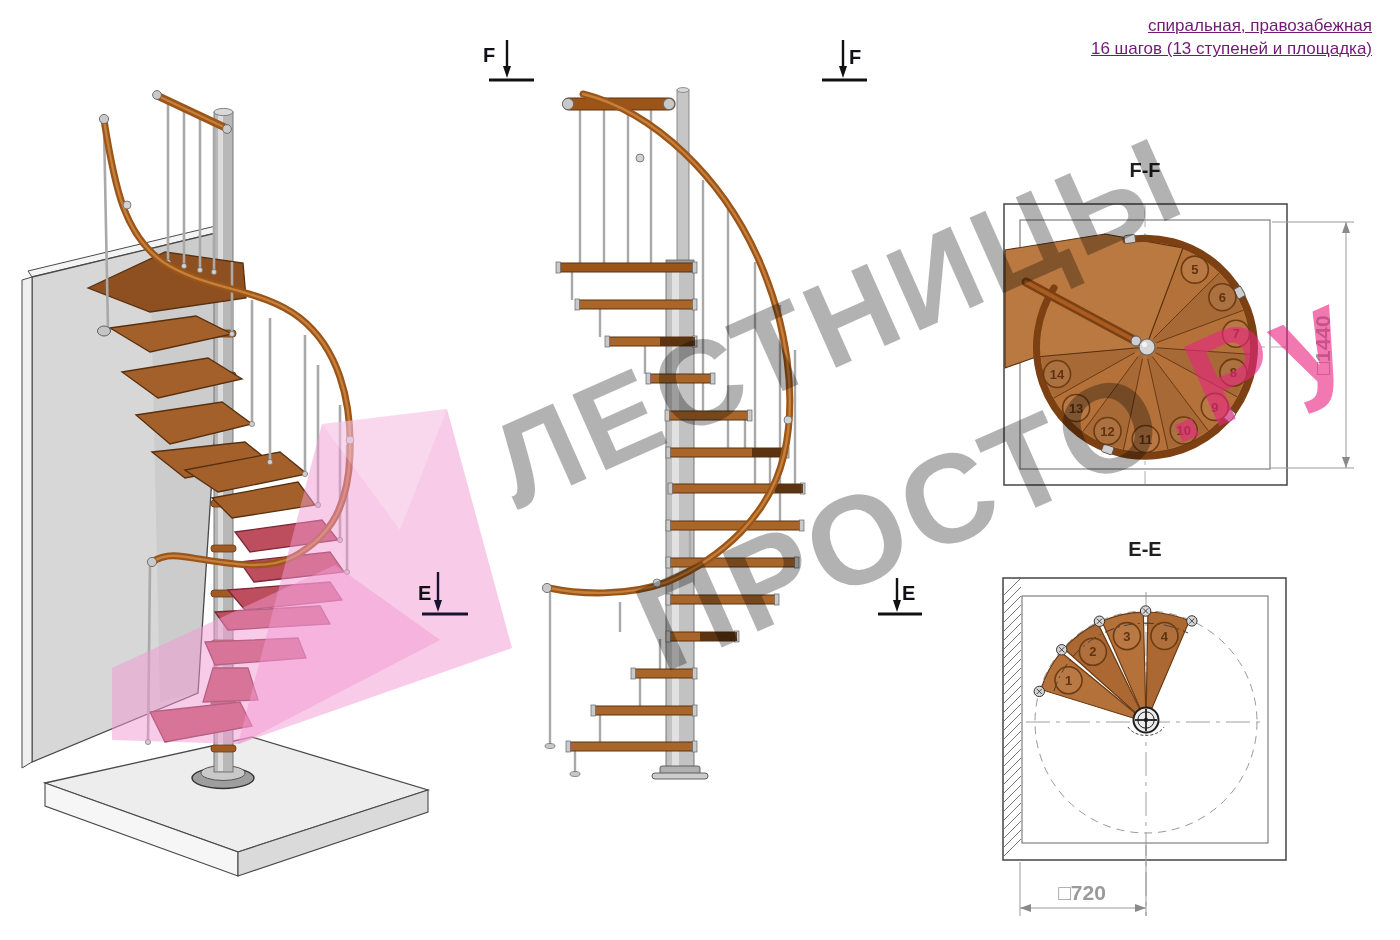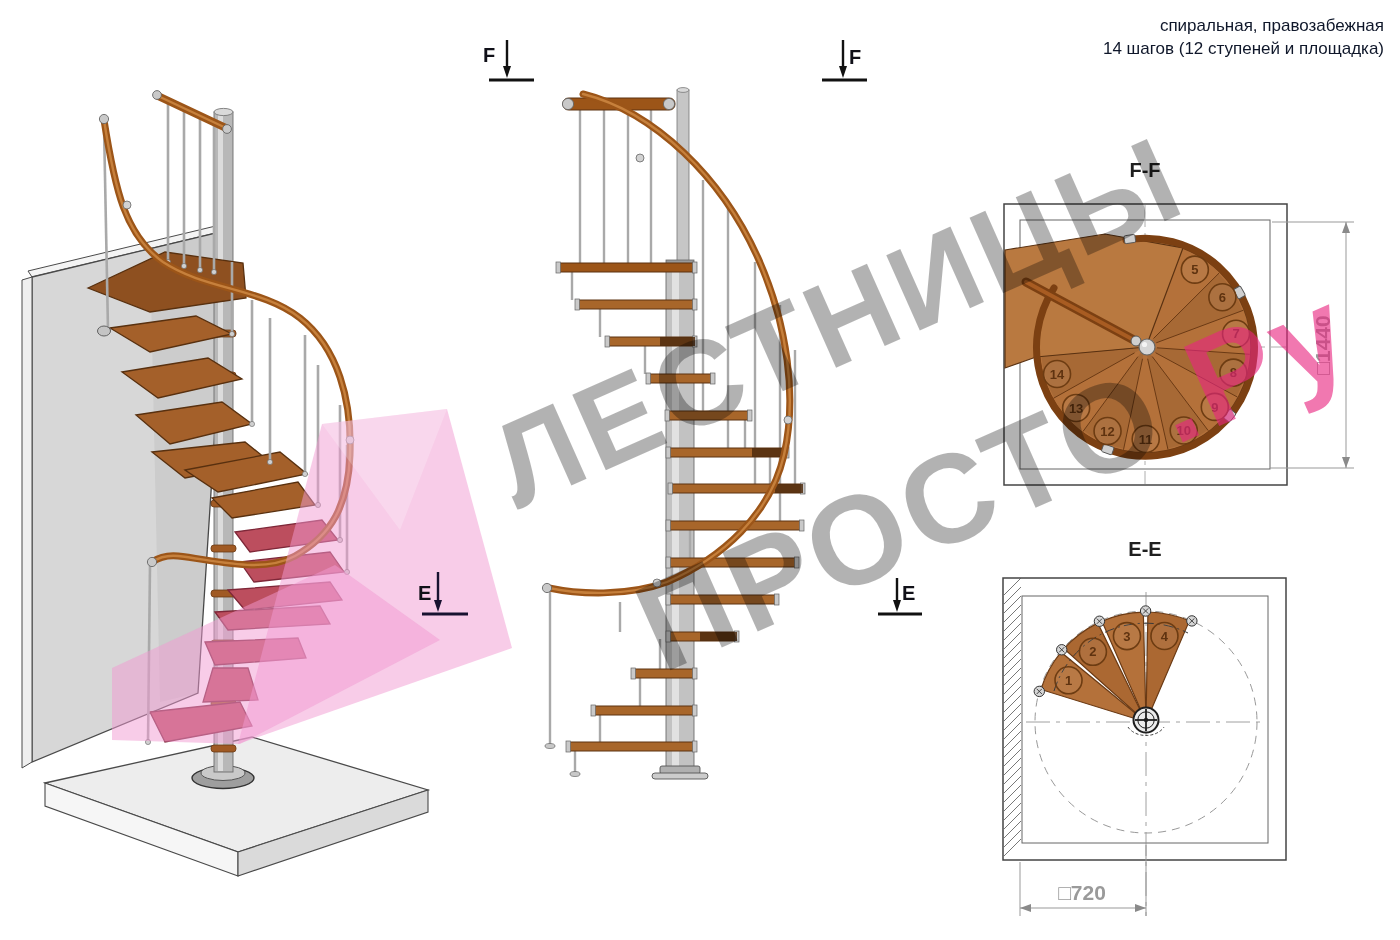--- a/index.html
+++ b/index.html
@@ -1,21 +1,21 @@
 <!DOCTYPE html>
 <html><head>
 <meta charset="utf-8">
 <style>
   html,body{margin:0;padding:0;background:#ffffff;}
   body{font-family:"Liberation Sans",sans-serif;}
   .canvas{position:relative;width:1400px;height:940px;background:#fff;overflow:hidden;}
   .canvas svg{position:absolute;left:0;top:0;}
   .header-block{
-    position:absolute;top:14px;right:16px;text-align:right;
-    font-size:17px;line-height:1.38;color:#0f172a;z-index:3;
+    position:absolute;top:14px;right:28px;text-align:right;
+    font-size:17px;line-height:1.38;color:#701a75;z-index:3;text-decoration:underline;
   }
   .watermark{position:absolute;left:0;top:0;width:1400px;height:940px;pointer-events:none;z-index:2;}
   .wm-line{position:absolute;font-weight:bold;white-space:nowrap;transform:rotate(-24deg);letter-spacing:5px;}
   .wm-1{left:468px;top:252px;font-size:120px;color:rgba(0,0,0,0.30);}
   .wm-2{left:612px;top:406px;font-size:126px;color:rgba(0,0,0,0.30);}
   .wm-pink{color:rgba(232,37,127,0.62);}
   text{font-family:"Liberation Sans",sans-serif;}
   .view-title{font-size:20px;font-weight:bold;fill:#1f1f1f;}
   .marker-letter{font-size:20px;font-weight:bold;fill:#101018;}
   .dim-text{font-size:21px;font-weight:bold;fill:#9a9a9a;}
@@ -416,16 +416,16 @@
   <div class="wm-line wm-1">
     <span>ЛЕСТНИЦЫ</span>
   </div>
   <div class="wm-line wm-2">
     <span>ПРОСТО</span><span class="wm-pink">.Ру</span>
   </div>
 </div>
 
 <div class="header-block">
   <div>спиральная, правозабежная</div>
-  <div>14 шагов (12 ступеней и площадка)</div>
+  <div>16 шагов (13 ступеней и площадка)</div>
 </div>
 
 </div>
 
 </body></html>

